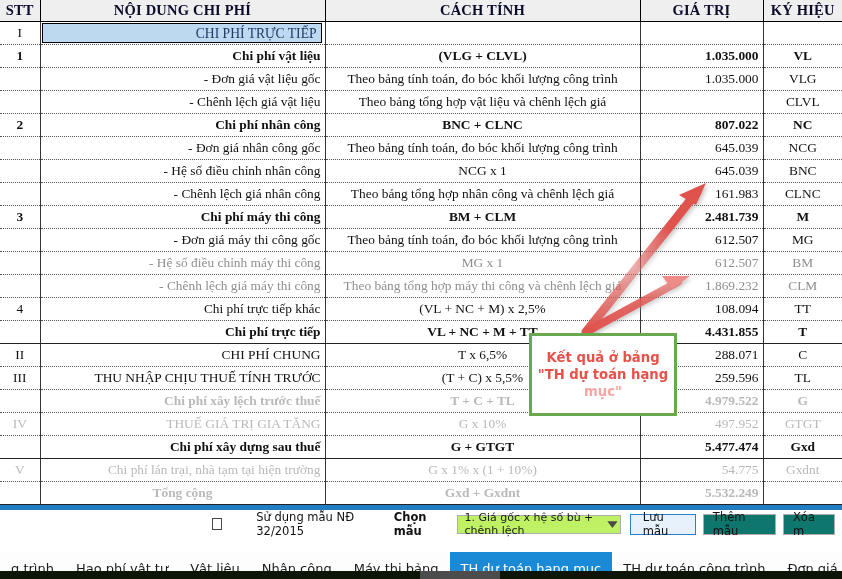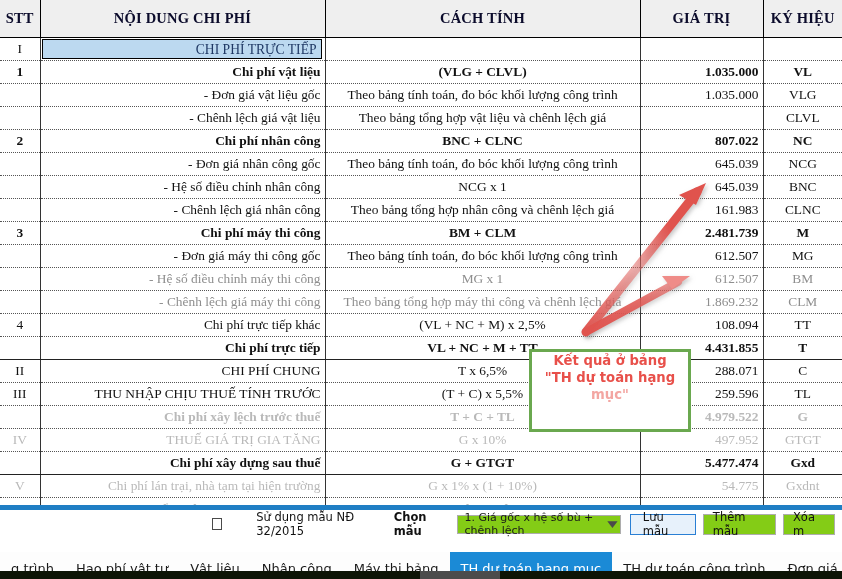--- a/index.html
+++ b/index.html
@@ -13,21 +13,21 @@
   
   #sheet{position:absolute;left:0;top:0;width:842px;height:506px;overflow:hidden;}
   table.grid{border-collapse:collapse;width:842px;table-layout:fixed;}
   table.grid col.c-stt{width:40px;}
   table.grid col.c-noi{width:285px;}
   table.grid col.c-cach{width:315px;}
   table.grid col.c-gia{width:123px;}
   table.grid col.c-ky{width:79px;}
 
   table.grid th{
-    height:37px;background:#efefef;color:#0b0b2b;
+    height:21px;background:#efefef;color:#0b0b2b;
     font-family:"Liberation Serif", serif;
     font-weight:bold;font-size:14.5px;letter-spacing:.2px;
     text-align:center;vertical-align:middle;
     border-right:1px solid #000;border-bottom:1.6px solid #000;
     padding:0;
   }
   table.grid th:last-child{border-right:none;}
 
   table.grid td{
     height:22px;padding:0 4px;font-size:13.4px;vertical-align:middle;
@@ -48,23 +48,23 @@
 
   .sel-cell{
     display:block;background:#bcd9f0;border:1.6px solid #000;
     margin:0 0 0 -3px;padding:1px 4px;color:#1f3864;font-weight:normal;
     width:280px;box-sizing:border-box;height:20px;line-height:17px;
     font-size:13.6px;
   }
 
   
   #anno{
-    position:absolute;left:529px;top:349px;width:162px;height:83px;
+    position:absolute;left:529px;top:333px;width:148px;height:83px;
     background:#ffffff;border:3px solid #6aa84f;box-sizing:border-box;
-    display:flex;align-items:flex-start;justify-content:center;
+    display:flex;align-items:center;justify-content:center;
     z-index:40;
   }
   #anno .atxt{
     font-family:"DejaVu Sans", sans-serif;
     font-weight:bold;font-size:13.2px;line-height:17px;color:#e8504a;
     text-align:center;
   }
   #anno .l3{color:#f3a6a2;}
 
   #arrows{position:absolute;left:0;top:0;width:842px;height:506px;z-index:30;pointer-events:none;}
@@ -77,28 +77,28 @@
     font-family:"DejaVu Sans", sans-serif;font-size:11.5px;color:#111;
   }
   #toolbar .spacer{flex:0 0 212px;}
   .cbox{
     width:12px;height:12px;border:1.4px solid #4a4a4a;background:#fff;
     display:inline-block;margin-right:6px;box-sizing:border-box;
   }
   .cb-wrap{display:flex;align-items:center;margin-right:14px;gap:28px;}
   .lbl-bold{font-weight:bold;margin-right:8px;}
   .combo{
-    width:188px;height:19px;background:#84cc16;border:1px solid #adadad;
+    width:188px;height:19px;background:#bef264;border:1px solid #adadad;
     display:flex;align-items:center;justify-content:space-between;
     padding:0 4px 0 6px;box-sizing:border-box;font-size:11px;color:#1a1a1a;
     margin-right:9px;
   }
   .combo .chev{font-size:9px;color:#4a4a4a;transform:scaleX(1.5);}
   .btn{
-    height:21px;min-width:52px;background:#84cc16;border:1px solid #adadad;
+    height:21px;min-width:52px;background:#0f766e;border:1px solid #adadad;
     display:flex;align-items:center;justify-content:center;
     padding:0 9px;box-sizing:border-box;font-size:11.5px;color:#111;margin-right:7px;
   }
   .btn.focus{background:#e7f1fb;border:1.6px solid #2a7fd4;padding-left:12px;}
 
   
   #tabbar{
     position:absolute;left:0;top:552px;width:842px;height:33px;background:#fdfdfd;
     display:flex;align-items:stretch;
     font-family:"DejaVu Sans", sans-serif;font-size:13px;color:#111;

